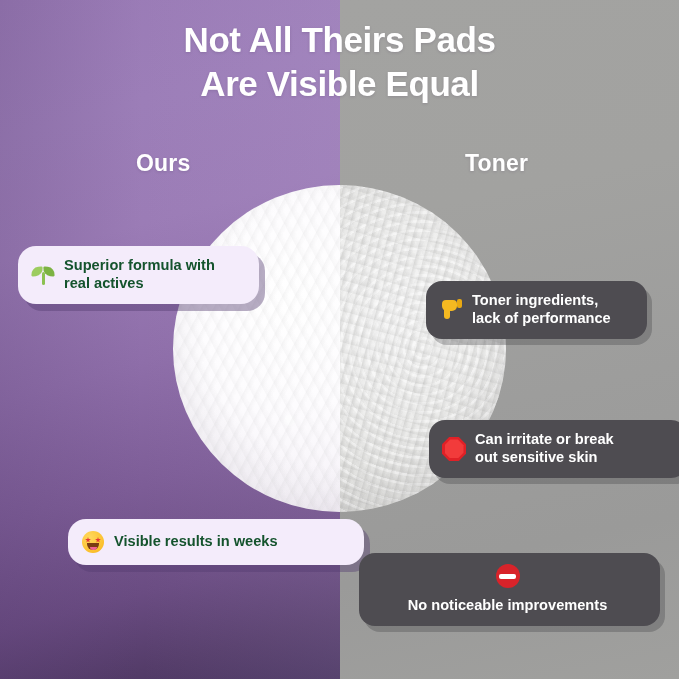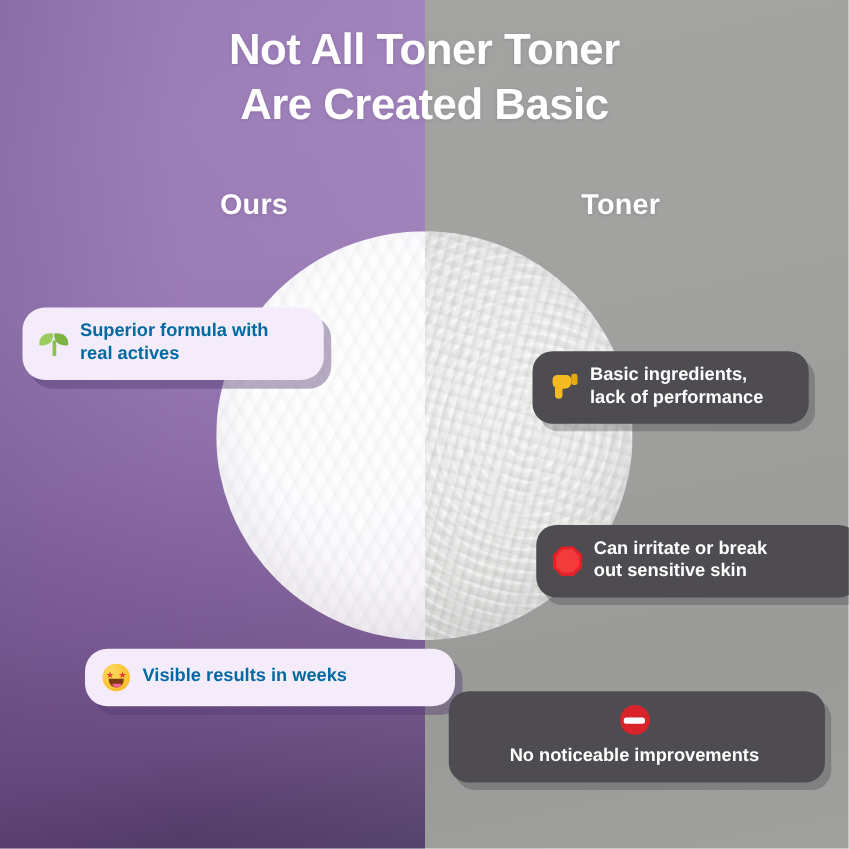--- a/index.html
+++ b/index.html
@@ -130,21 +130,21 @@
   .col-head {
     position: absolute;
     top: 150px;
     font-size: 23px;
     font-weight: 700;
     color: #ffffff;
     letter-spacing: .2px;
     text-shadow: 0 1px 3px rgba(60,45,80,.18);
     z-index: 6;
   }
-  .col-head.ours   { left: 136px; margin-left: 40px; }
+  .col-head.ours   { left: 136px; }
   .col-head.theirs { left: 465px; }
 
   
   .pill {
     position: absolute;
     display: flex;
     align-items: center;
     gap: 9px;
     border-radius: 17px;
     z-index: 5;
@@ -159,21 +159,21 @@
   }
   .pill .txt {
     font-size: 14.6px;
     font-weight: 700;
     line-height: 1.23;
     white-space: pre-line;
   }
 
   .pill.ours {
     background: #f4ecfb;
-    color: #0369a1;
+    color: #14532d;
     padding: 11px 16px 11px 13px;
     border-radius: 18px;
     box-shadow: 6px 7px 0 rgba(84,60,112,.42);
   }
   .pill.theirs {
     background: #4e4c51;
     color: #ffffff;
     padding: 11px 17px 11px 13px;
     border-radius: 16px;
     box-shadow: 5px 6px 0 rgba(60,58,62,.30);
@@ -327,22 +327,22 @@
 
   <div class="pad">
     <div class="pad-half left"></div>
     <div class="pad-half right"></div>
     <div class="pad-tex"></div>
     <div class="pad-tex right-only"></div>
     <div class="pad-shade"></div>
   </div>
 
   <div class="title">
-    <span class="title-line">Not All Toner Toner</span>
-    <span class="title-line">Are Created Basic</span>
+    <span class="title-line">Not All Theirs Pads</span>
+    <span class="title-line">Are Visible Equal</span>
   </div>
 
   <div class="col-head ours">Ours</div>
   <div class="col-head theirs">Toner</div>
 
   <div class="pill ours pill-p1">
     <span class="emoji ico-seedling">
       <span class="leaf-l"></span>
         <span class="leaf-r"></span>
         <span class="stem"></span>
@@ -362,21 +362,21 @@
     </span>
     <span class="txt">Visible results in weeks</span>
   </div>
 
   <div class="pill theirs pill-t1">
     <span class="emoji ico-thumbsdown">
       <span class="pad-b"></span>
         <span class="cuff"></span>
         <span class="thumb"></span>
     </span>
-    <span class="txt">Basic ingredients,
+    <span class="txt">Toner ingredients,
 lack of performance</span>
   </div>
 
   <div class="pill theirs pill-t2">
     <span class="emoji ico-octagon">
       <span class="oct"></span>
         <span class="oct-in"></span>
     </span>
     <span class="txt">Can irritate or break
 out sensitive skin</span>

